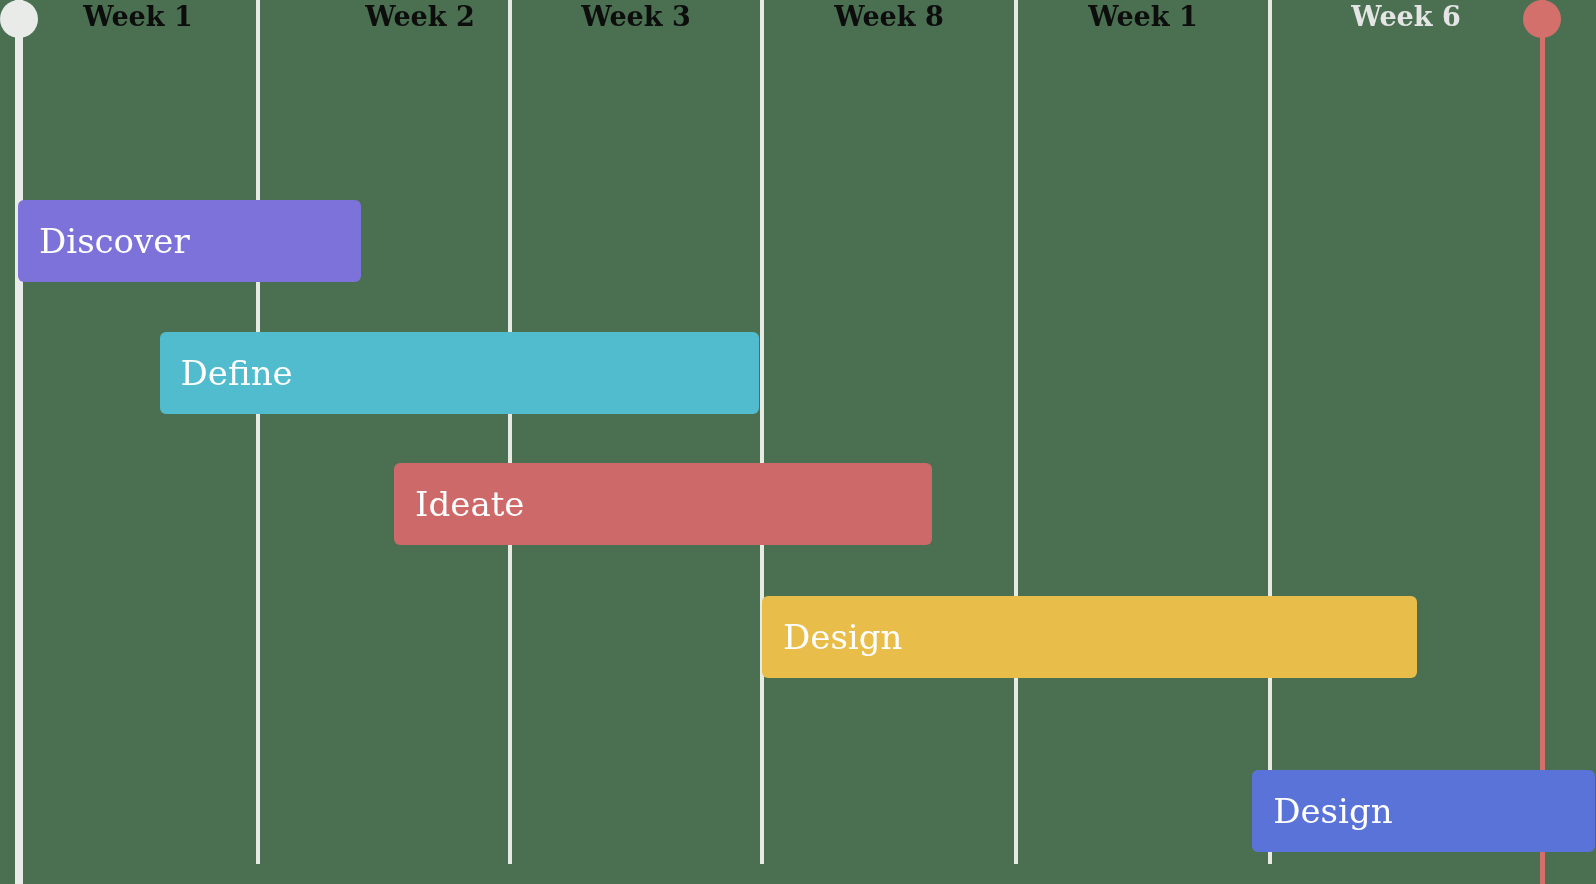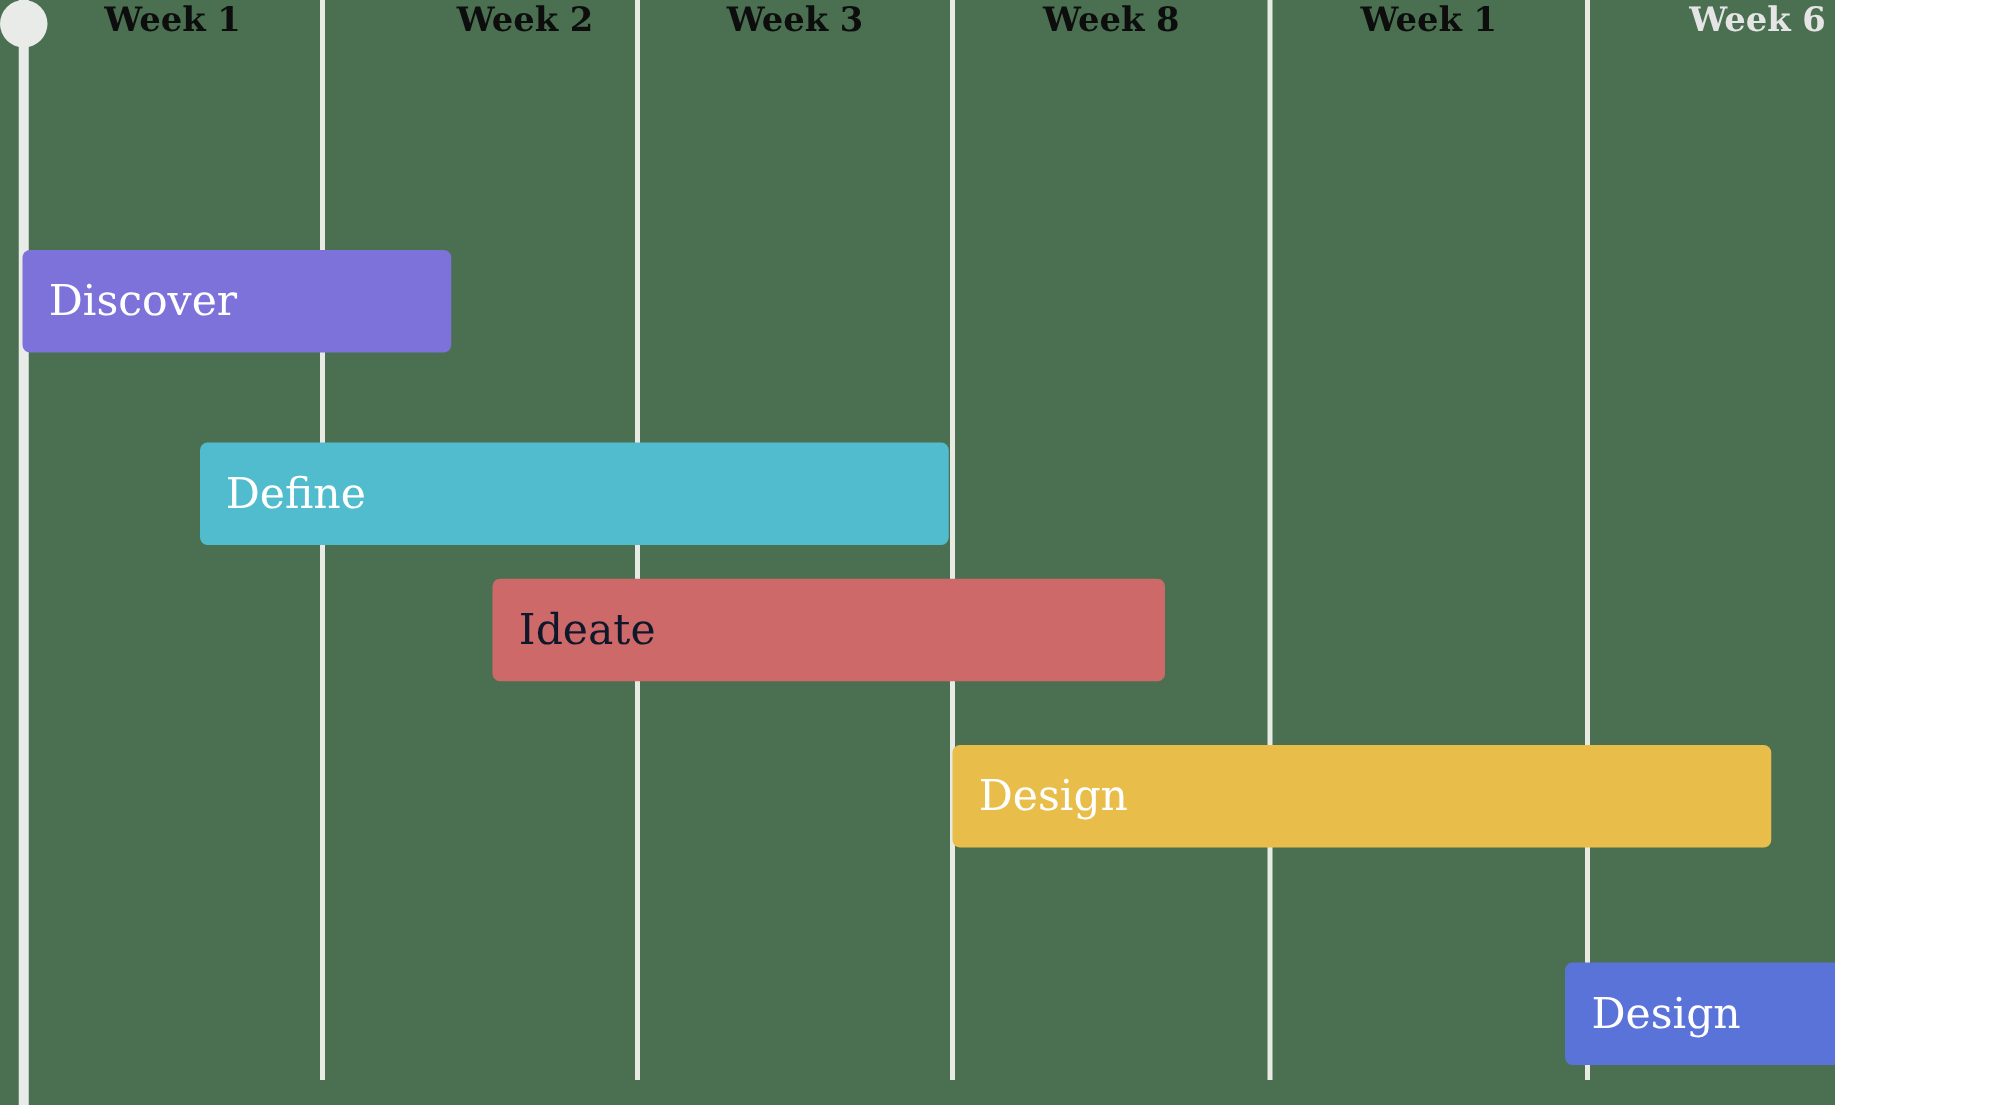--- a/index.html
+++ b/index.html
@@ -1,18 +1,18 @@
 <!DOCTYPE html>
 <html><head>
 <meta charset="utf-8">
 <style>
   html,body{margin:0;padding:0;}
   #canvas{
     position:relative;
-    width:1468px;height:884px;
+    width:1596px;height:884px;
     overflow:hidden;
     font-family:"DejaVu Serif", serif;
   }
   .gridline{
     position:absolute;top:0;height:864px;width:4px;
   }
   .week-label{
     position:absolute;top:0;transform:translateX(-50%);
     font-weight:700;font-size:27px;line-height:34px;
     color:#0d0d0d;white-space:nowrap;
@@ -48,25 +48,25 @@
   <div id="timeline-markers">
       <div class="marker-line" style="left: 15px; width: 8px; background: rgb(233, 235, 232);"></div>
       <div class="marker-circle" style="left: 0px; top: 0px; width: 38px; height: 38px; background: rgb(233, 235, 232);"></div>
       <div class="marker-line" style="left: 1540px; width: 5px; background: rgb(212, 112, 108);"></div>
       <div class="marker-circle" style="left: 1523px; top: 0px; width: 38px; height: 38px; background: rgb(212, 112, 108);"></div>
     </div>
   <div id="task-bars">
       <div class="task-bar" style="left: 18px; width: 343.32px; top: 200px; height: 82px; background: rgb(124, 114, 217);">
         <span style="color: rgb(255, 255, 255);">Discover</span>
       </div>
-      <div class="task-bar" style="left: 159.6px; width: 599.88px; top: 332px; height: 82px; background: rgb(81, 188, 205); margin-top: 22px;">
+      <div class="task-bar" style="left: 159.6px; width: 599.88px; top: 332px; height: 82px; background: rgb(81, 188, 205);">
         <span style="color: rgb(255, 255, 255);">Define</span>
       </div>
       <div class="task-bar" style="left: 394.08px; width: 538.1px; top: 463px; height: 82px; background: rgb(205, 105, 104);">
-        <span style="color: #0f172a;">Ideate</span>
+        <span style="color: #ffffff;">Ideate</span>
       </div>
       <div class="task-bar" style="left: 762px; width: 654.88px; top: 596px; height: 82px; background: rgb(233, 189, 74); text-align: right;">
         <span style="color: rgb(255, 255, 255);">Design</span>
       </div>
       <div class="task-bar" style="left: 1252.22px; width: 342.82px; top: 770px; height: 82px; background: rgb(90, 115, 217);">
         <span style="color: rgb(255, 255, 255);">Design</span>
       </div>
     </div>
 </div>
 

